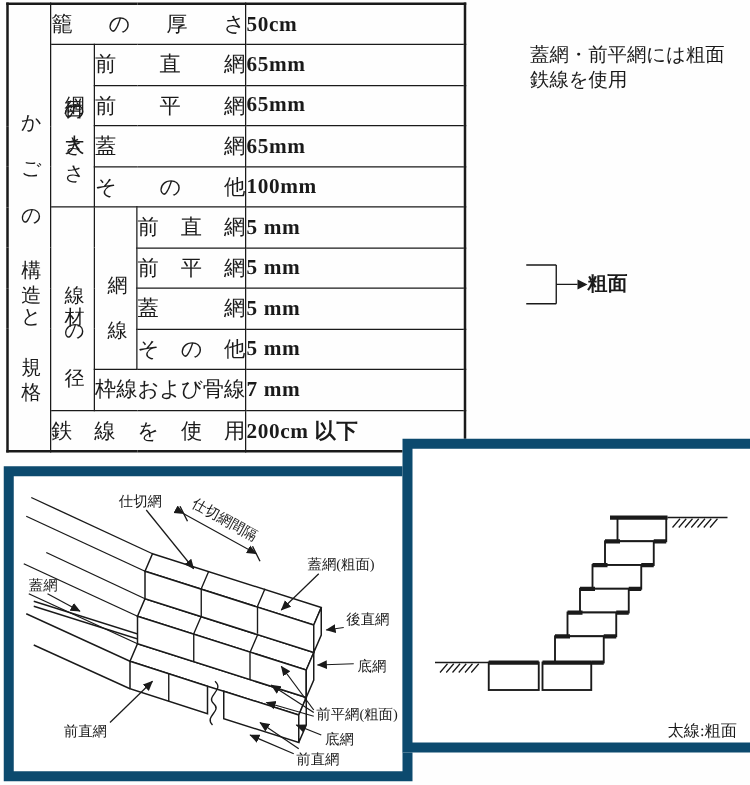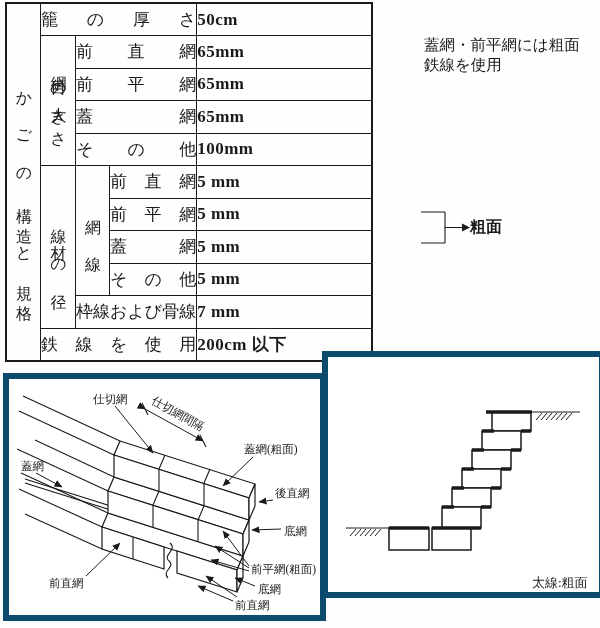--- a/index.html
+++ b/index.html
@@ -24,21 +24,21 @@
   td.sp3{padding:0 16px 0 14px;}
   td.sp10{padding:0 40px 0 11px;margin-left:40px;}
   td.sp11{padding:0 49px 0 9px;}
 
   
   #note{position:absolute;left:424px;top:35px;width:176px;font-size:15.5px;line-height:1.28;}
   #somen{position:absolute;left:470px;top:217px;font-size:16px;font-weight:bold;}
   #bracket{position:absolute;left:420px;top:204px;}
 
   
-  .panel{position:absolute;border:6px solid #0c4a6e;background:#fff;}
+  .panel{position:absolute;border:8px solid #0c4a6e;background:#fff;}
   #lpanel{left:3px;top:373px;width:311px;height:236px;}
   #rpanel{left:322px;top:351px;width:271px;height:235px;}
   svg{display:block;}
   .dlabel{font-size:11.5px;font-family:"Liberation Serif","DejaVu Serif",serif;fill:#1a1a1a;}
   .thin{stroke:#1a1a1a;stroke-width:1.1;fill:none;}
   .face{stroke:#1a1a1a;stroke-width:1.2;fill:#ffffff;}
   .lead{stroke:#1a1a1a;stroke-width:1;fill:none;}
   .box{stroke:#1a1a1a;stroke-width:1.5;fill:#ffffff;}
   .thick{stroke:#1a1a1a;stroke-width:3.4;fill:none;}
   .hatch{stroke:#1a1a1a;stroke-width:1;fill:none;}

